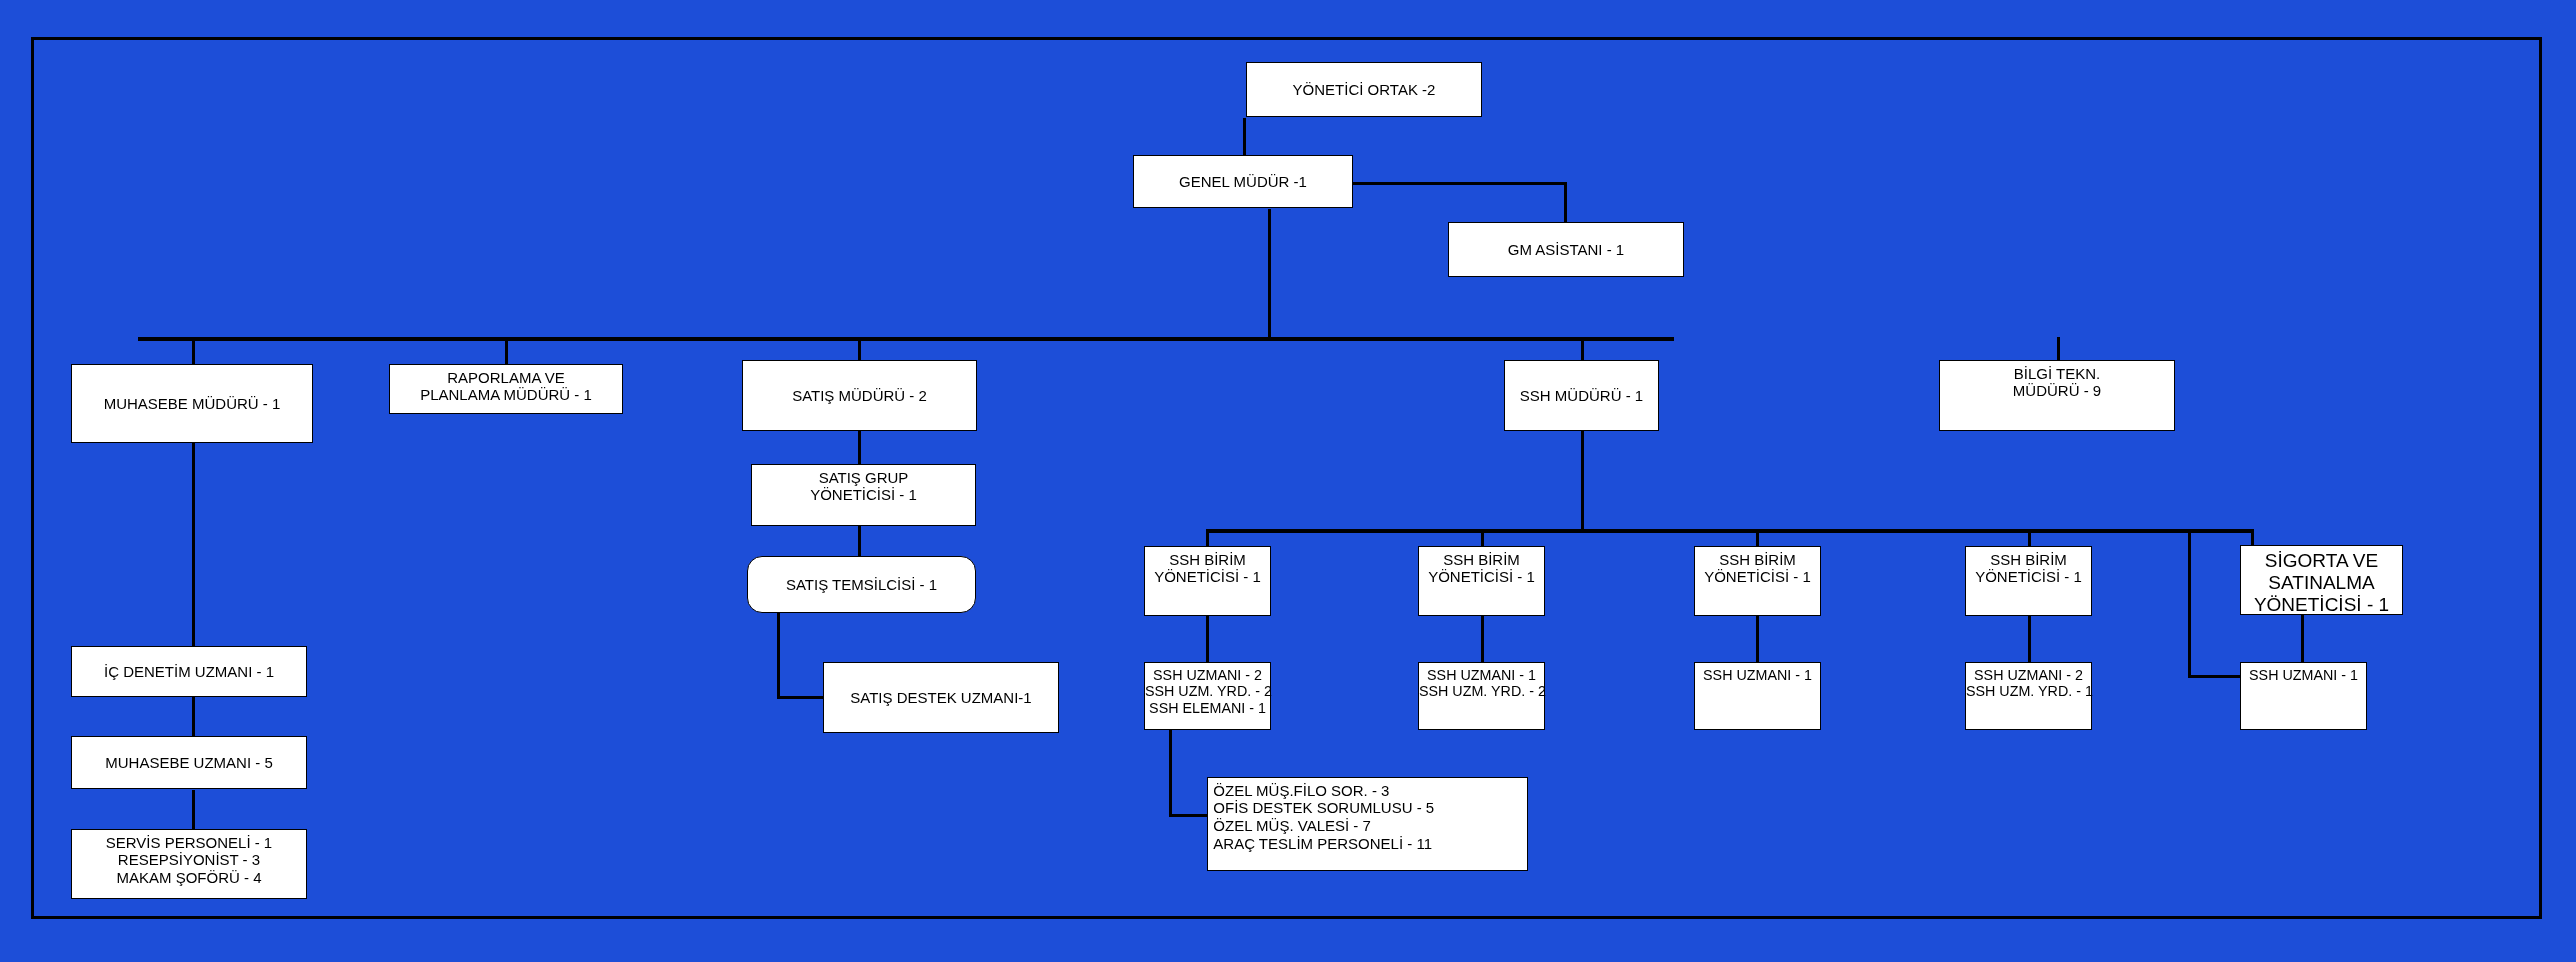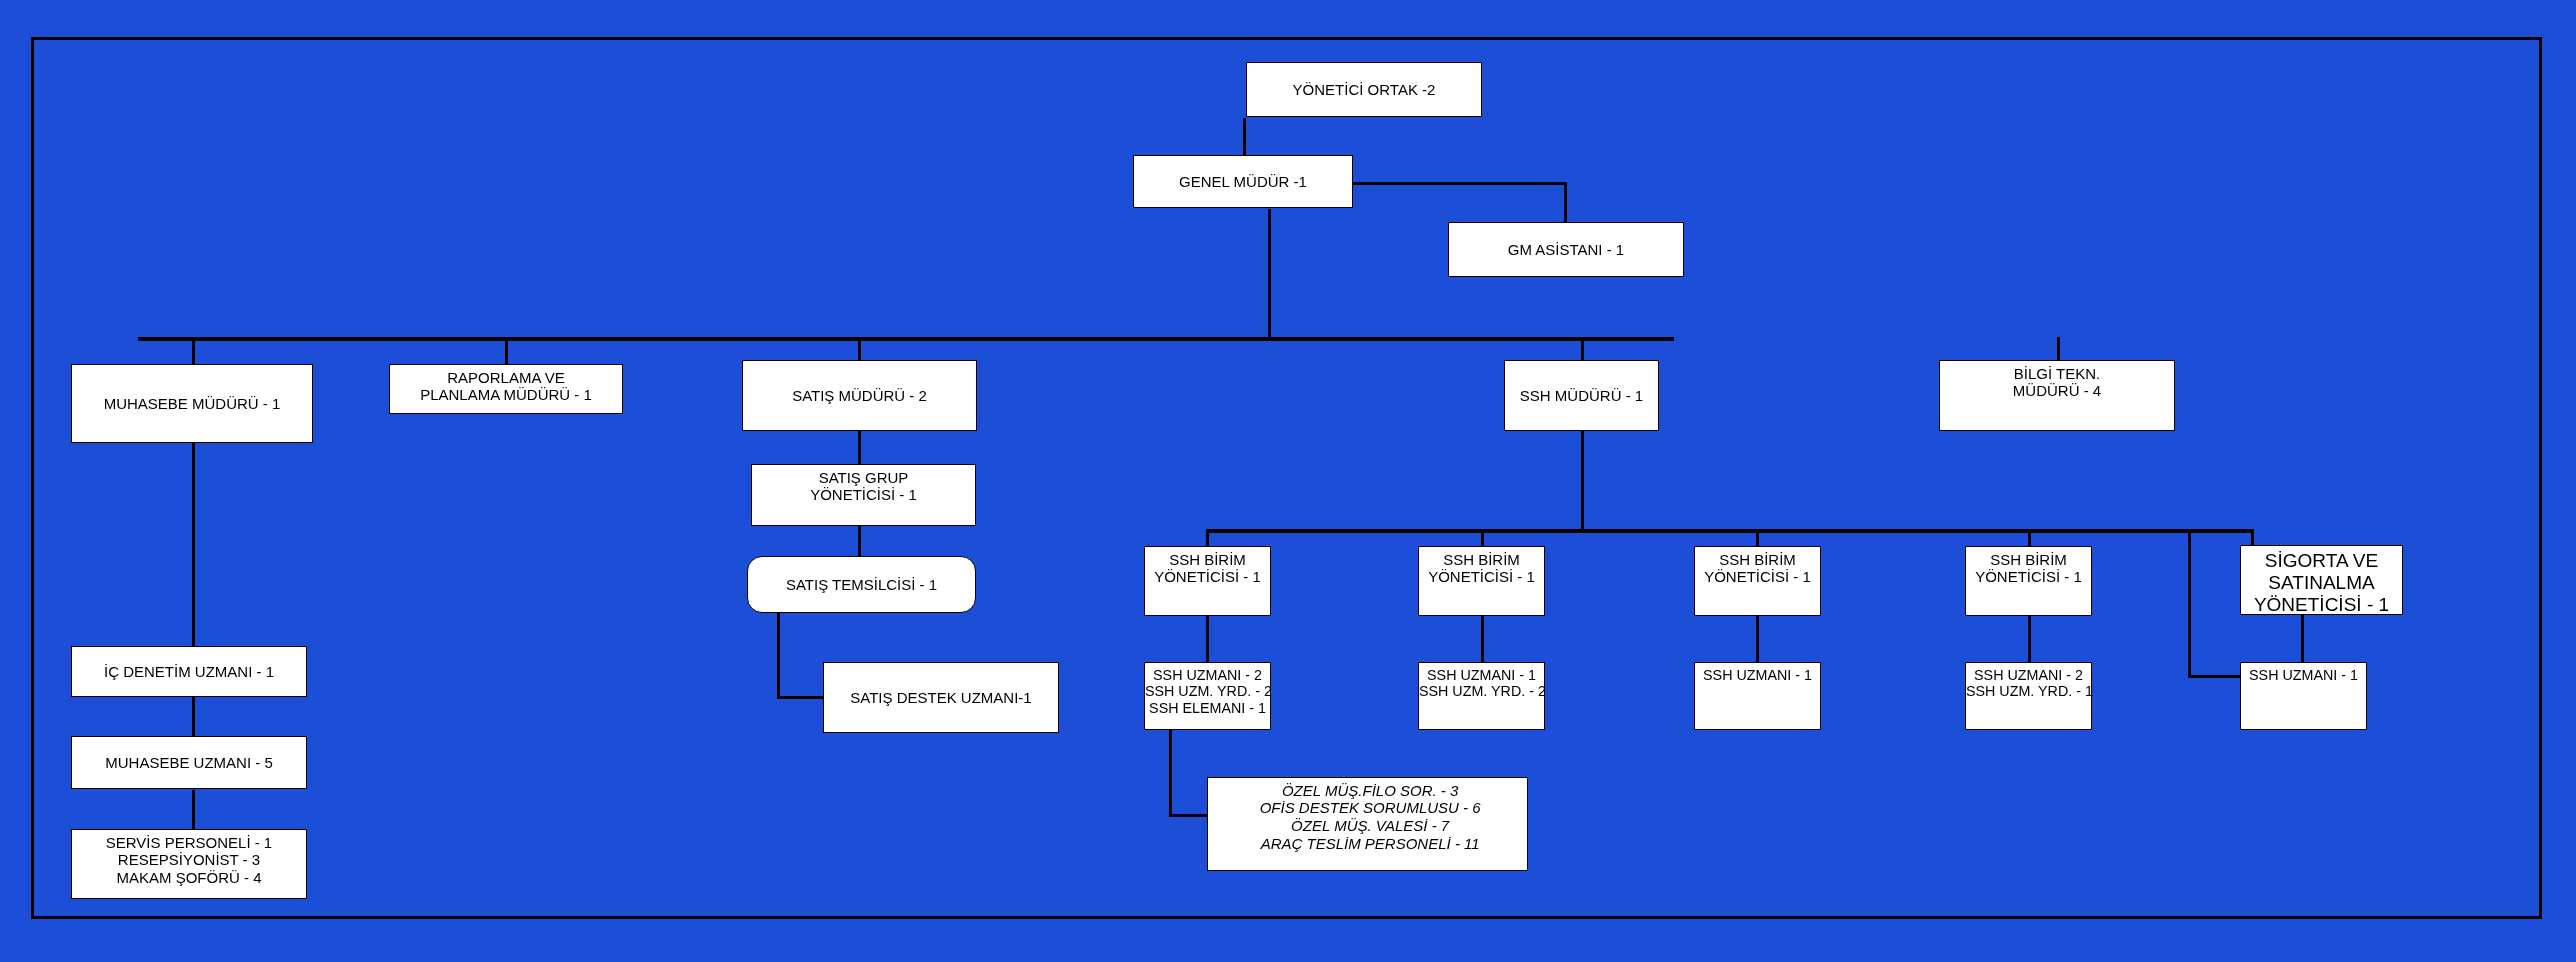--- a/index.html
+++ b/index.html
@@ -39,23 +39,22 @@
     line-height: 1.18;
   }
   .node .ln {
     display: block;
     white-space: nowrap;
   }
   .node.align-left {
     justify-content: flex-start;
   }
   .node.align-left .lines {
-    text-align: center;
+    text-align: left;
     padding-left: 5.3px;
-    font-style: italic;
   }
   .node.vtop {
     align-items: flex-start;
   }
   .node.vtop .lines {
     padding-top: 3.6px;
   }
   .conn {
     position: absolute;
     background: #000000;
@@ -135,21 +134,21 @@
         </span>
       </div>
       <div class="node" style="left: 1504px; top: 360px; width: 155px; height: 71px; font-size: 15px;">
         <span class="lines">
           <span class="ln">SSH MÜDÜRÜ - 1</span>
         </span>
       </div>
       <div class="node vtop" style="left: 1939px; top: 360px; width: 236px; height: 71px; font-size: 15px;">
         <span class="lines">
           <span class="ln">BİLGİ TEKN.</span>
-          <span class="ln">MÜDÜRÜ - 4</span>
+          <span class="ln">MÜDÜRÜ - 9</span>
         </span>
       </div>
       <div class="node vtop" style="left: 751px; top: 464px; width: 225px; height: 62px; font-size: 15px;">
         <span class="lines">
           <span class="ln">SATIŞ GRUP</span>
           <span class="ln">YÖNETİCİSİ - 1</span>
         </span>
       </div>
       <div class="node" style="left: 747px; top: 556px; width: 229px; height: 57px; font-size: 15px; border-radius: 15px;">
         <span class="lines">
@@ -234,20 +233,20 @@
         </span>
       </div>
       <div class="node vtop" style="left: 2240px; top: 662px; width: 127px; height: 68px; font-size: 14.3px;">
         <span class="lines">
           <span class="ln">SSH UZMANI - 1</span>
         </span>
       </div>
       <div class="node align-left vtop" style="left: 1207px; top: 777px; width: 321px; height: 94px; font-size: 15px;">
         <span class="lines">
           <span class="ln">ÖZEL MÜŞ.FİLO SOR. - 3</span>
-          <span class="ln">OFİS DESTEK SORUMLUSU - 6</span>
+          <span class="ln">OFİS DESTEK SORUMLUSU - 5</span>
           <span class="ln">ÖZEL MÜŞ. VALESİ - 7</span>
           <span class="ln">ARAÇ TESLİM PERSONELİ - 11</span>
         </span>
       </div>
     </div>
 </div>
 
 
 </body></html>

